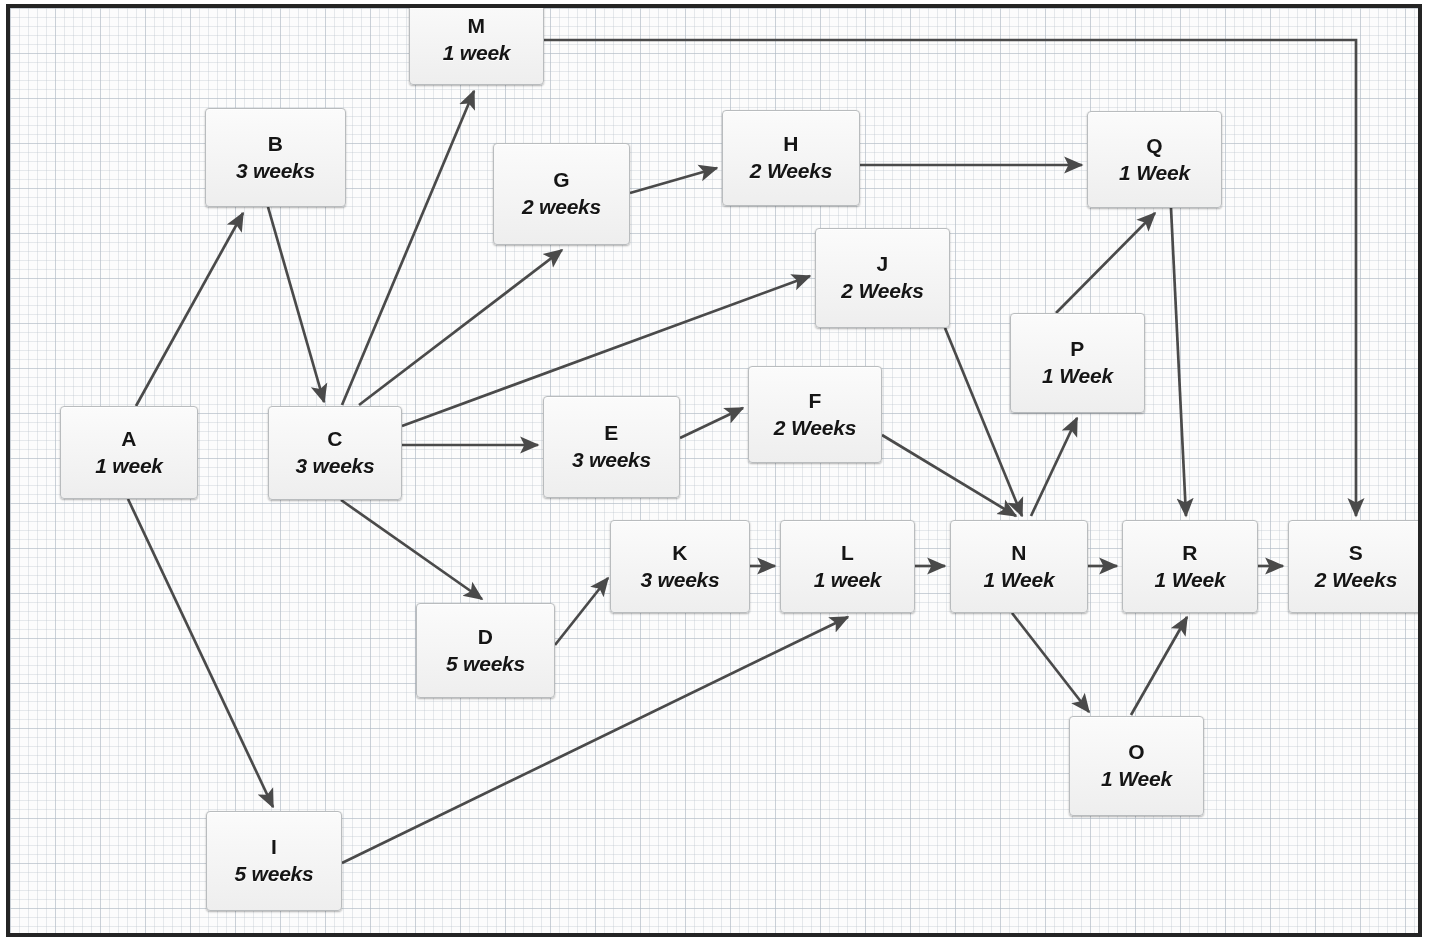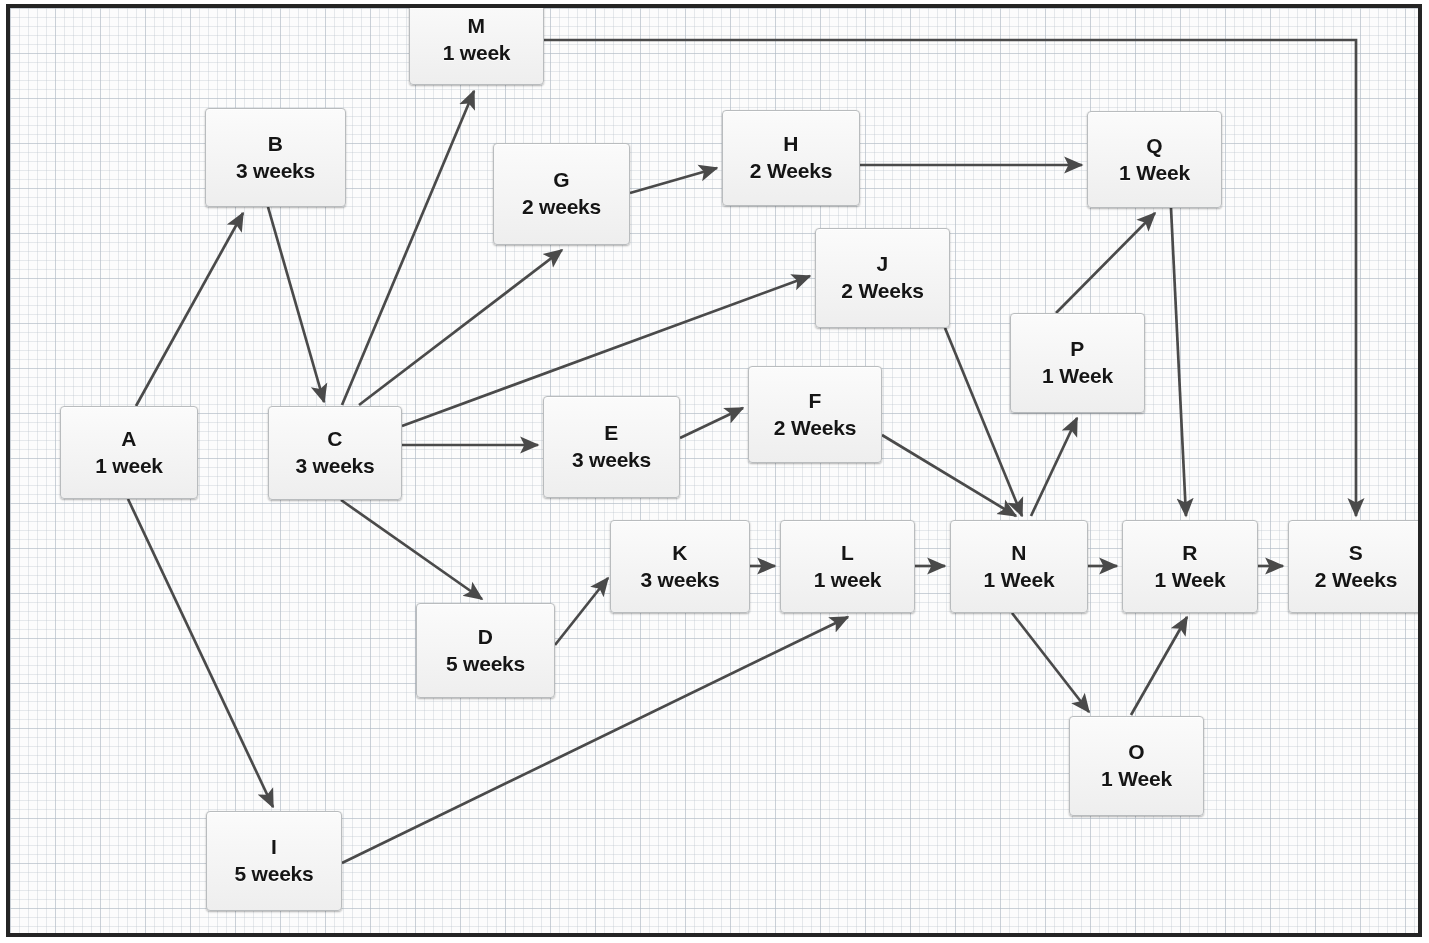--- a/index.html
+++ b/index.html
@@ -44,21 +44,21 @@
     background:linear-gradient(to bottom,#fbfbfb 0%,#f4f4f4 55%,#eeeeee 100%);
     box-shadow:0 1px 2px rgba(0,0,0,.30), inset 0 1px 0 #ffffff;
     display:flex;flex-direction:column;
     align-items:center;justify-content:center;
     color:#151515;
     font-weight:bold;
     line-height:1.28;
     text-shadow:0 1px 0 rgba(255,255,255,.8);
   }
   .node .nm{font-size:21px;letter-spacing:.3px;}
-  .node .dur{font-size:21px;letter-spacing:-.2px;}
+  .node .dur{font-size:21px;letter-spacing:-.2px;font-style:italic;}
 </style>
 </head>
 <body>
 
 <div id="canvas">
   <div id="frame">
     <div id="grid"></div>
 
     <svg id="edges" viewBox="0 0 1429 943" preserveAspectRatio="none">
       <defs>

